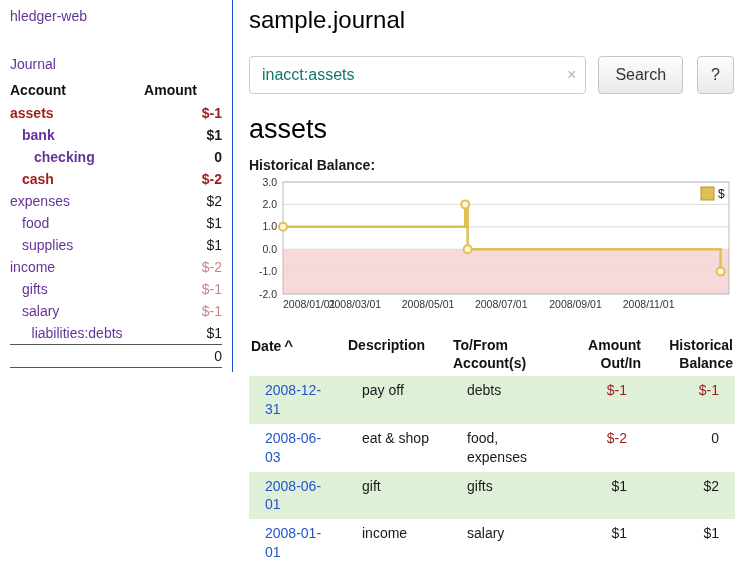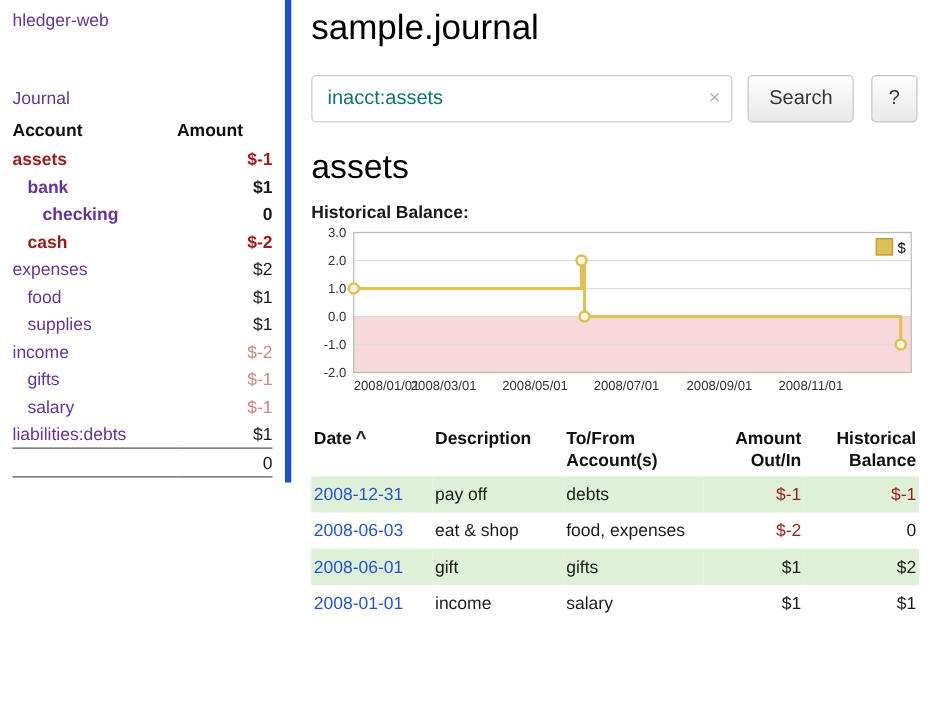--- a/index.html
+++ b/index.html
@@ -2,53 +2,53 @@
 <html><head>
 <meta charset="utf-8">
 <style>
   *{box-sizing:border-box}
   html,body{margin:0;padding:0}
   body{width:742px;height:582px;font-family:"Liberation Sans",sans-serif;background:#fff;color:#1a1a1a;overflow:hidden}
   a{text-decoration:none;cursor:pointer}
   .app{display:flex;align-items:flex-start}
 
   
-  .sidebar{width:233px;flex:0 0 233px;padding:8px 10px 4px 10px;border-right:5px solid #1d4ed8}
+  .sidebar{width:233px;flex:0 0 233px;padding:8px 10px 4px 10px;border-right:1px solid #1d4ed8}
   .brand{display:block;color:#663399;font-size:14px}
-  .journal-link{display:block;color:#663399;font-size:14px;margin-top:46px}
+  .journal-link{display:block;color:#663399;font-size:14px;margin-top:32px}
   .acct-table{width:100%;border-collapse:collapse;margin-top:6px;font-size:14px}
   .acct-table th{text-align:left;padding:4px 0;font-weight:bold;color:#111}
   .acct-table td{padding:3px 0}
   .num{text-align:right}
   .c-purple{color:#663399}
   .c-red{color:#9e1b1b}
   .c-rose{color:#c98787}
   .b{font-weight:bold}
   .total-row td{border-top:1px solid #555;border-bottom:1px solid #555;padding:3px 0}
 
   
   main{flex:1;padding:2px 8px 0 16px;min-width:0}
-  h1{font-size:28px;font-weight:400;margin:4px 0 22px;color:#000}
+  h1{font-size:24px;font-weight:400;margin:4px 0 22px;color:#000}
   .search-row{display:flex;align-items:center;margin:0 0 6px}
   .search-box{position:relative;width:352px;margin-right:12px}
   .search-input{width:100%;height:38px;border:1px solid #ccc;border-radius:4px;font-size:16px;font-family:inherit;padding:6px 30px 6px 12px;color:#0f766e;background:#fff}
   .clear-icon{position:absolute;right:10px;top:9px;color:#b3b3b3;font-size:16px;line-height:20px}
   .btn{height:38px;padding:0 16px;font-size:16px;font-family:inherit;color:#333;background:linear-gradient(#fdfdfd,#e9e9e9);border:1px solid #c5c5c5;border-radius:4px;cursor:pointer}
   .btn-help{margin-left:14px;padding:0 13px}
   h2{font-size:27px;font-weight:400;margin:20px 0 12px;color:#000}
   .chart-label{font-size:14px;font-weight:bold;margin:0 0 4px}
   .chart-wrap{margin:0 0 8px}
   .tick{font-size:10.5px;fill:#333}
   .legend-text{font-size:12px;fill:#111}
 
   
   .register{width:100%;border-collapse:collapse;font-size:14px;margin-top:12px;table-layout:fixed}
   .register th{font-weight:bold;vertical-align:top;padding:4px 2px;line-height:1.25;text-align:left;color:#111}
   .register th.num,.register td.num{text-align:right}
-  .register td{vertical-align:top;padding:5px 2px;line-height:1.35}
+  .register td{vertical-align:top;padding:5px 16px;line-height:1.35}
   .register tbody tr:nth-child(odd){background:#dff0d8}
   .date-link{color:#2255cc}
   .accts{white-space:pre-line}
   .sort-icon{font-weight:bold;font-size:15px;margin-left:3px;color:#222}
 </style>
 </head>
 <body>
 
 <div class="app">
 
@@ -98,21 +98,21 @@
           </tr>
           <tr>
             <td style="padding-left: 12px;"><a class="acct c-purple">gifts</a></td>
             <td class="num c-rose">$-1</td>
           </tr>
           <tr>
             <td style="padding-left: 12px;"><a class="acct c-purple">salary</a></td>
             <td class="num c-rose">$-1</td>
           </tr>
           <tr>
-            <td style="padding-left: 0px;"><a class="acct c-purple">liabilities:debts</a></td>
+            <td style="padding-left: 0px; text-align: center;"><a class="acct c-purple">liabilities:debts</a></td>
             <td class="num ">$1</td>
           </tr>
         </tbody>
       <tfoot>
         <tr class="total-row">
           <td></td>
           <td class="num">0</td>
         </tr>
       </tfoot>
     </table>

